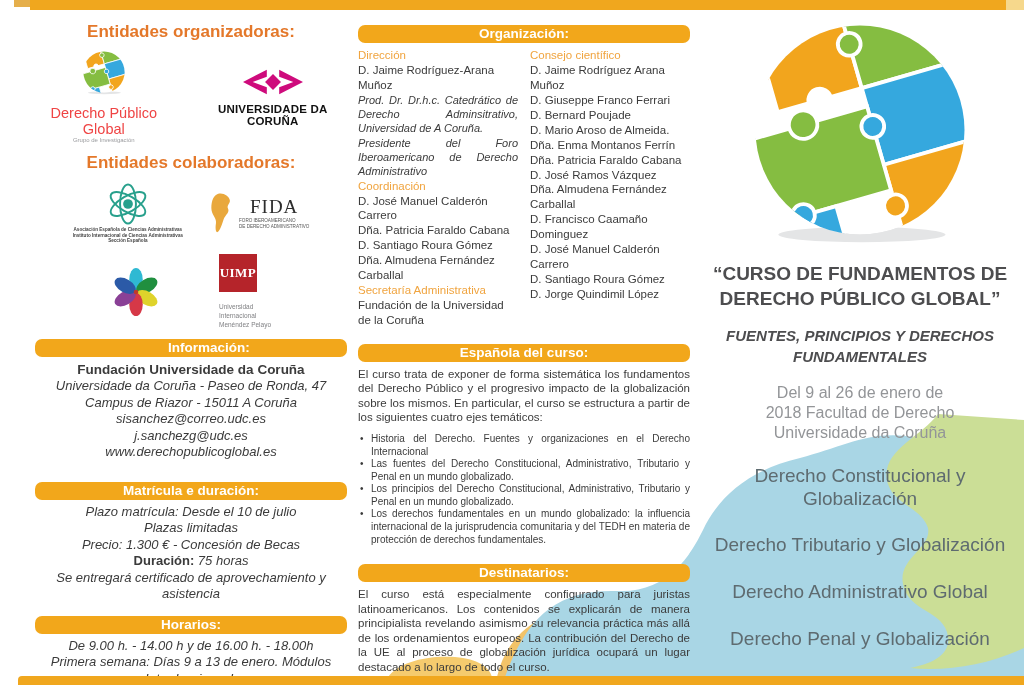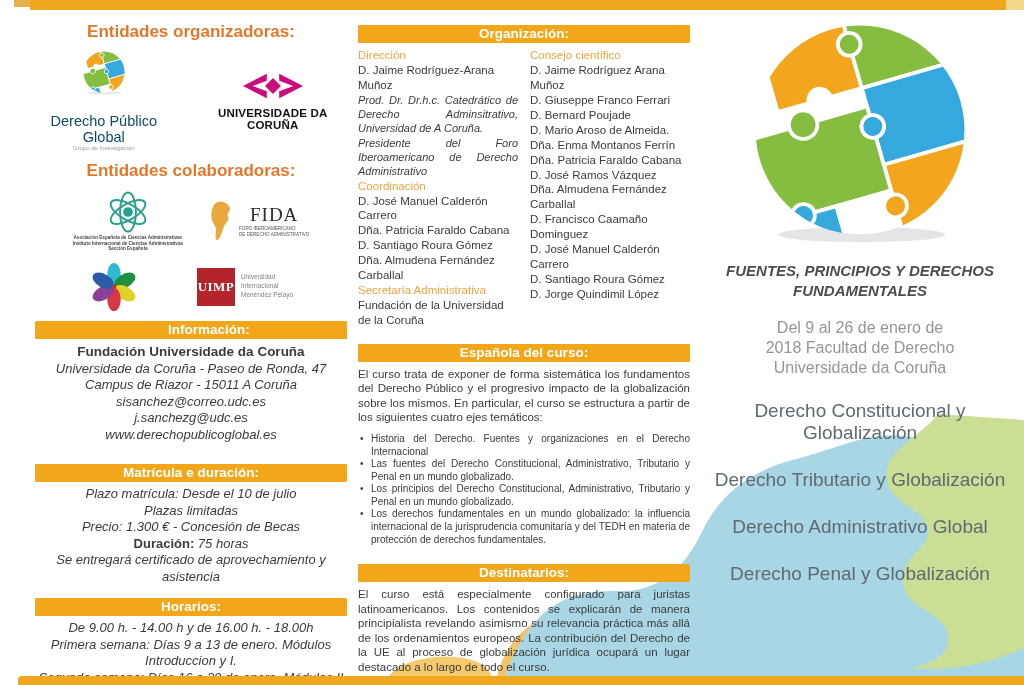--- a/index.html
+++ b/index.html
@@ -7,35 +7,35 @@
         font-family:"Liberation Sans",sans-serif;color:#3b3b3b;}
   
   .topbar{position:absolute;left:30px;top:0;width:976px;height:10px;background:#F0A71E;z-index:3;}
   .topbar-tab{position:absolute;left:14px;top:0;width:17px;height:7px;background:#E5AF4C;z-index:3;}
   .topbar-end{position:absolute;right:0;top:0;width:18px;height:10px;background:#F6D88C;z-index:3;}
   .bottombar{position:absolute;left:18px;bottom:0;width:1006px;height:9px;background:#F0A71E;z-index:3;border-radius:4px 0 0 0;}
   
   .decor{position:absolute;left:0;top:0;width:1024px;height:685px;z-index:0;}
   
   .bar{background:#F2A71B;color:#fff;font-weight:bold;font-size:13.5px;text-align:center;
-       padding:1px 0 2px;border-radius:1px;}
+       padding:1px 0 2px;border-radius:7px;}
   .it{font-style:italic;}
   
   .col-left{position:absolute;left:35px;top:12px;width:312px;text-align:center;z-index:2;}
   .org-heading{font-size:17px;font-weight:bold;color:#E4782A;margin:10px 0 8px;}
   .logo-row{display:flex;justify-content:center;align-items:center;gap:26px;margin:6px 0 4px;}
   .logo-block{display:flex;flex-direction:column;align-items:center;}
-  .dpg-name{font-size:14.5px;color:#0c4a6e;margin-top:18px;}
+  .dpg-name{font-size:14.5px;color:#ef4444;margin-top:10px;}
   .dpg-sub{font-size:6px;color:#9a9b9e;}
   .udc-name{font-size:11.5px;font-weight:bold;color:#111;margin-top:6px;letter-spacing:.2px;}
   .tiny-cap{font-size:4.6px;color:#444;line-height:1.25;font-weight:bold;}
   .fida-wrap{display:flex;align-items:center;gap:4px;}
   .fida-name{font-family:"Liberation Serif",serif;font-size:19px;letter-spacing:1px;color:#2d2d2d;}
   .fida-cap-line{font-size:4.6px;color:#555;line-height:1.3;text-align:left;}
-  .uimp-wrap{display:flex;align-items:flex-start;gap:6px;}
+  .uimp-wrap{display:flex;align-items:flex-start;gap:6px;flex-direction:column;}
   .uimp-square{width:38px;height:38px;background:#B5242A;color:#fff;display:flex;align-items:center;justify-content:center;
                font-family:"Liberation Serif",serif;font-weight:bold;font-size:13px;letter-spacing:.5px;}
   .uimp-cap{padding-top:5px;}
   .uimp-cap-line{font-size:6.5px;color:#808184;line-height:1.35;text-align:left;}
   .sect{margin-top:0;}
   .line{font-size:13px;line-height:1.27;}
   .info-title{font-weight:bold;font-size:13.5px;line-height:1.3;margin-top:4px;}
   .info .bar{margin-top:9px;margin-bottom:2px;padding-left:36px;}
   .matricula .bar{margin-top:21px;margin-bottom:4px;}
   .horarios .bar{margin-top:13px;margin-bottom:4px;}
@@ -280,20 +280,21 @@
     <div class="dest-gap"></div>
     <div class="bar">Destinatarios:</div>
     <div class="mid-body">El curso está especialmente configurado para juristas latinoamericanos. Los contenidos se explicarán de manera principialista revelando asimismo su relevancia práctica más allá de los ordenamientos europeos. La contribución del Derecho de la UE al proceso de globalización jurídica ocupará un lugar destacado a lo largo de todo el curso.</div>
 
   </div>
 
   <div class="col-right">
     <svg class="globe-big" viewBox="0 0 244 240">
         <use href="#puzzle-globe"></use>
       </svg>
+    <div class="r-title">“CURSO DE FUNDAMENTOS DE DERECHO PÚBLICO GLOBAL”</div>
     <div class="r-subtitle">FUENTES, PRINCIPIOS Y DERECHOS FUNDAMENTALES</div>
     <div class="r-date">
         <div>Del 9 al 26 de enero de</div>
         <div>2018 Facultad de Derecho</div>
         <div>Universidade da Coruña</div>
       </div>
     <div class="r-topics">
         <div class="topic-line">Derecho Constitucional y Globalización</div>
         <div class="topic-line">Derecho Tributario y Globalización</div>
         <div class="topic-line">Derecho Administrativo Global</div>

